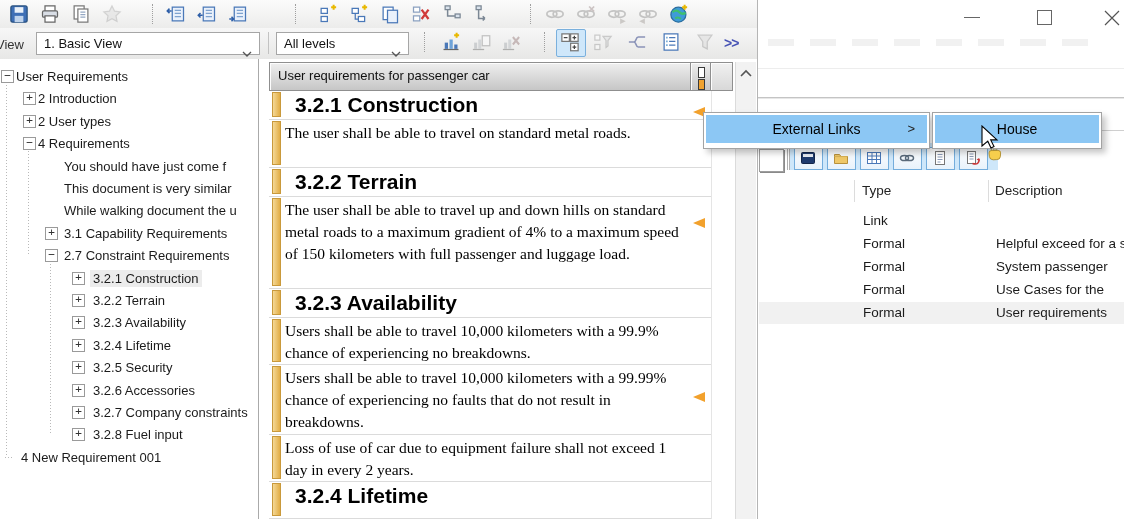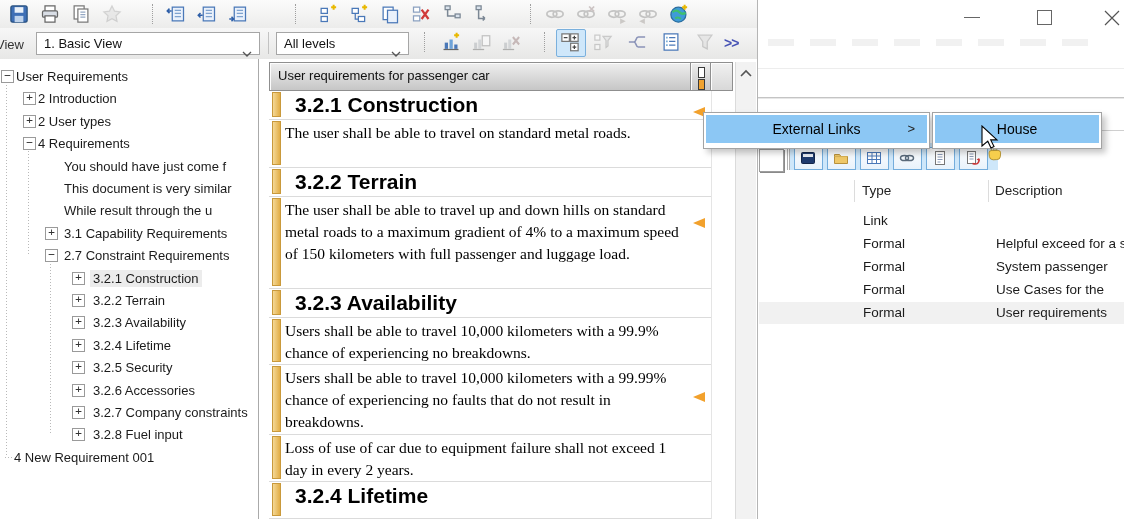--- a/index.html
+++ b/index.html
@@ -273,21 +273,21 @@
           <div class="tbox" style="left: 23px;">−</div>
           <div class="tlabel" style="left: 35px;">4 Requirements</div>
         </div>
         <div class="tree-row" style="top: 121px;">
           <div class="tlabel" style="left: 61px;">This document is very similar</div>
         </div>
         <div class="tree-row" style="top: 99px;">
           <div class="tlabel" style="left: 61px;">You should have just come f</div>
         </div>
         <div class="tree-row" style="top: 143px;">
-          <div class="tlabel" style="left: 61px;">While result through the u</div>
+          <div class="tlabel" style="left: 61px;">While walking document the u</div>
         </div>
         <div class="tree-row" style="top: 166px;">
           <div class="tbox" style="left: 45px;">+</div>
           <div class="tlabel" style="left: 61px;">3.1 Capability Requirements</div>
         </div>
         <div class="tree-row" style="top: 188px;">
           <div class="tbox" style="left: 45px;">−</div>
           <div class="tlabel" style="left: 61px;">2.7 Constraint Requirements</div>
         </div>
         <div class="tree-row" style="top: 211px;">
@@ -317,21 +317,21 @@
         <div class="tree-row" style="top: 345px;">
           <div class="tbox" style="left: 72px;">+</div>
           <div class="tlabel" style="left: 90px;">3.2.7 Company constraints</div>
         </div>
         <div class="tree-row" style="top: 367px;">
           <div class="tbox" style="left: 72px;">+</div>
           <div class="tlabel" style="left: 90px;">3.2.8 Fuel input</div>
         </div>
         <div class="tree-row" style="top: 390px;">
           <div class="tguide-h" style="left: 5px; top: 8px; width: 8px;"></div>
-          <div class="tlabel" style="left: 11px;">4 New Requirement 001</div>
+          <div class="tlabel" style="left: 18px;">4 New Requirement 001</div>
         </div>
       </div>
     <div id="splitter" class="abs"></div>
 
     <div id="doc" class="abs">
       <div id="doc-header-main" class="hdrcell">User requirements for passenger car</div>
       <div id="doc-header-ind" class="hdrcell">
         <span class="ind-rect" style="top:4px;background:#fff;"></span>
         <span class="ind-rect" style="top:16px;background:#f0a22f;"></span>
       </div>

